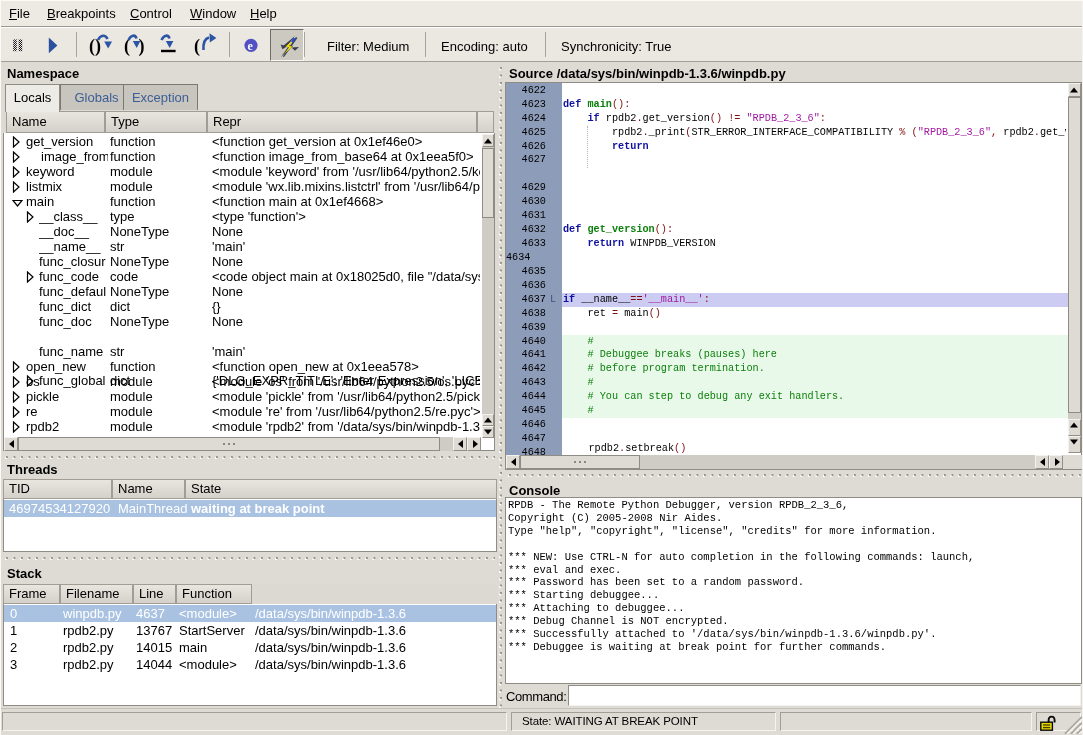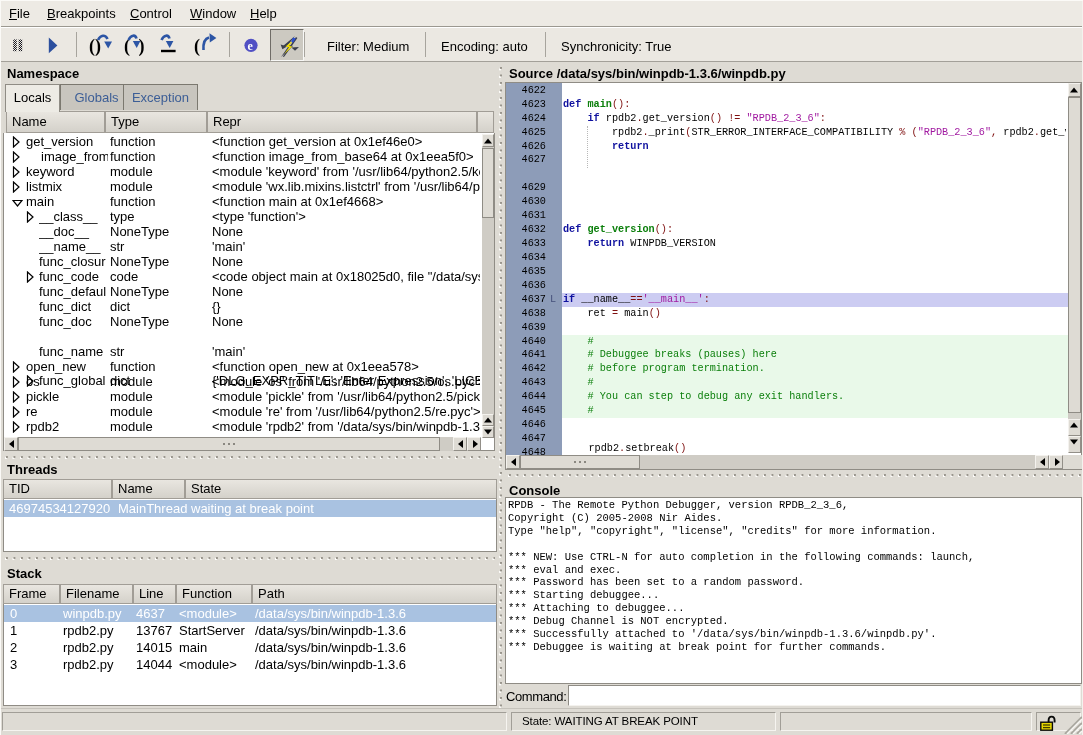--- a/index.html
+++ b/index.html
@@ -280,31 +280,30 @@
 <div class="abs bold" style="left:7px;top:462px;">Threads</div>
 <div class="abs frame" style="left:3px;top:479px;width:494px;height:73px;"></div>
 <div class="abs" style="left:3px;top:479px;width:494px;height:20px;background:#dcd9d2;">
 <div class="hcell" style="left:0px;width:109px;line-height:18px;">TID</div>
 <div class="hcell" style="left:109px;width:73px;line-height:18px;">Name</div>
 <div class="hcell" style="left:182px;width:312px;line-height:18px;">State</div>
 </div>
 <div class="abs" style="left:4px;top:500px;width:492px;height:17px;background:#a9c2e1;color:#fff;line-height:17px;">
     <span class="abs" style="left:5px;">46974534127920</span>
     <span class="abs" style="left:114px;">MainThread</span>
-    <span class="abs" style="left:187px;">waiting at break point</span>
+    <span class="abs" style="left:187px;font-weight:bold;">waiting at break point</span>
   </div>
 <div class="abs sashH" style="left:2px;top:554px;width:493px;height:8px;"></div>
 <div class="abs bold" style="left:7px;top:566px;">Stack</div>
 <div class="abs frame" style="left:3px;top:584px;width:494px;height:122px;"></div>
 <div class="abs" style="left:3px;top:584px;width:494px;height:20px;background:#dcd9d2;">
 <div class="hcell" style="left:0px;width:57px;line-height:18px;">Frame</div>
 <div class="hcell" style="left:57px;width:73px;line-height:18px;">Filename</div>
 <div class="hcell" style="left:130px;width:43px;line-height:18px;">Line</div>
 <div class="hcell" style="left:173px;width:76px;line-height:18px;">Function</div>
-<div class="hcell" style="left:249px;width:245px;line-height:18px;">Path</div>
 </div>
 <div class="abs" style="left:4px;top:605px;width:492px;height:17px;line-height:17px;background:#a9c2e1;color:#fff;">
     <span class="abs" style="left:6px;">0</span>
     <span class="abs" style="left:59px;">winpdb.py</span>
     <span class="abs" style="left:132px;">4637</span>
     <span class="abs" style="left:175px;">&lt;module&gt;</span>
     <span class="abs" style="left:251px;">/data/sys/bin/winpdb-1.3.6</span>
   </div>
 <div class="abs" style="left:4px;top:622px;width:492px;height:17px;line-height:17px;">
     <span class="abs" style="left:6px;">1</span>
@@ -382,21 +381,21 @@
       <span class="abs" style="left:0;width:40px;text-align:right;">4632</span>
       <span class="cl" style="left:57px;width:503px;"><span class="k">def</span> <span class="d">get_version</span><span class="o">():</span></span>
     </div>
 <div class="abs" style="left:0;top:152.53px;width:575px;height:14px;line-height:14px;">
       <div class="abs" style="left:56px;top:0;width:519px;height:14px;"></div>
       <span class="abs" style="left:0;width:40px;text-align:right;">4633</span>
       <span class="cl" style="left:57px;width:503px;">    <span class="k">return</span> WINPDB_VERSION</span>
     </div>
 <div class="abs" style="left:0;top:166.46px;width:575px;height:14px;line-height:14px;">
       <div class="abs" style="left:56px;top:0;width:519px;height:14px;"></div>
-      <span class="abs" style="left:0;width:40px;text-align:right;">4634</span>
+      <span class="abs" style="left:0;width:40px;text-align:left;">4634</span>
       <span class="cl" style="left:57px;width:503px;"></span>
     </div>
 <div class="abs" style="left:0;top:180.39px;width:575px;height:14px;line-height:14px;">
       <div class="abs" style="left:56px;top:0;width:519px;height:14px;"></div>
       <span class="abs" style="left:0;width:40px;text-align:right;">4635</span>
       <span class="cl" style="left:57px;width:503px;"></span>
     </div>
 <div class="abs" style="left:0;top:194.32px;width:575px;height:14px;line-height:14px;">
       <div class="abs" style="left:56px;top:0;width:519px;height:14px;"></div>
       <span class="abs" style="left:0;width:40px;text-align:right;">4636</span>

